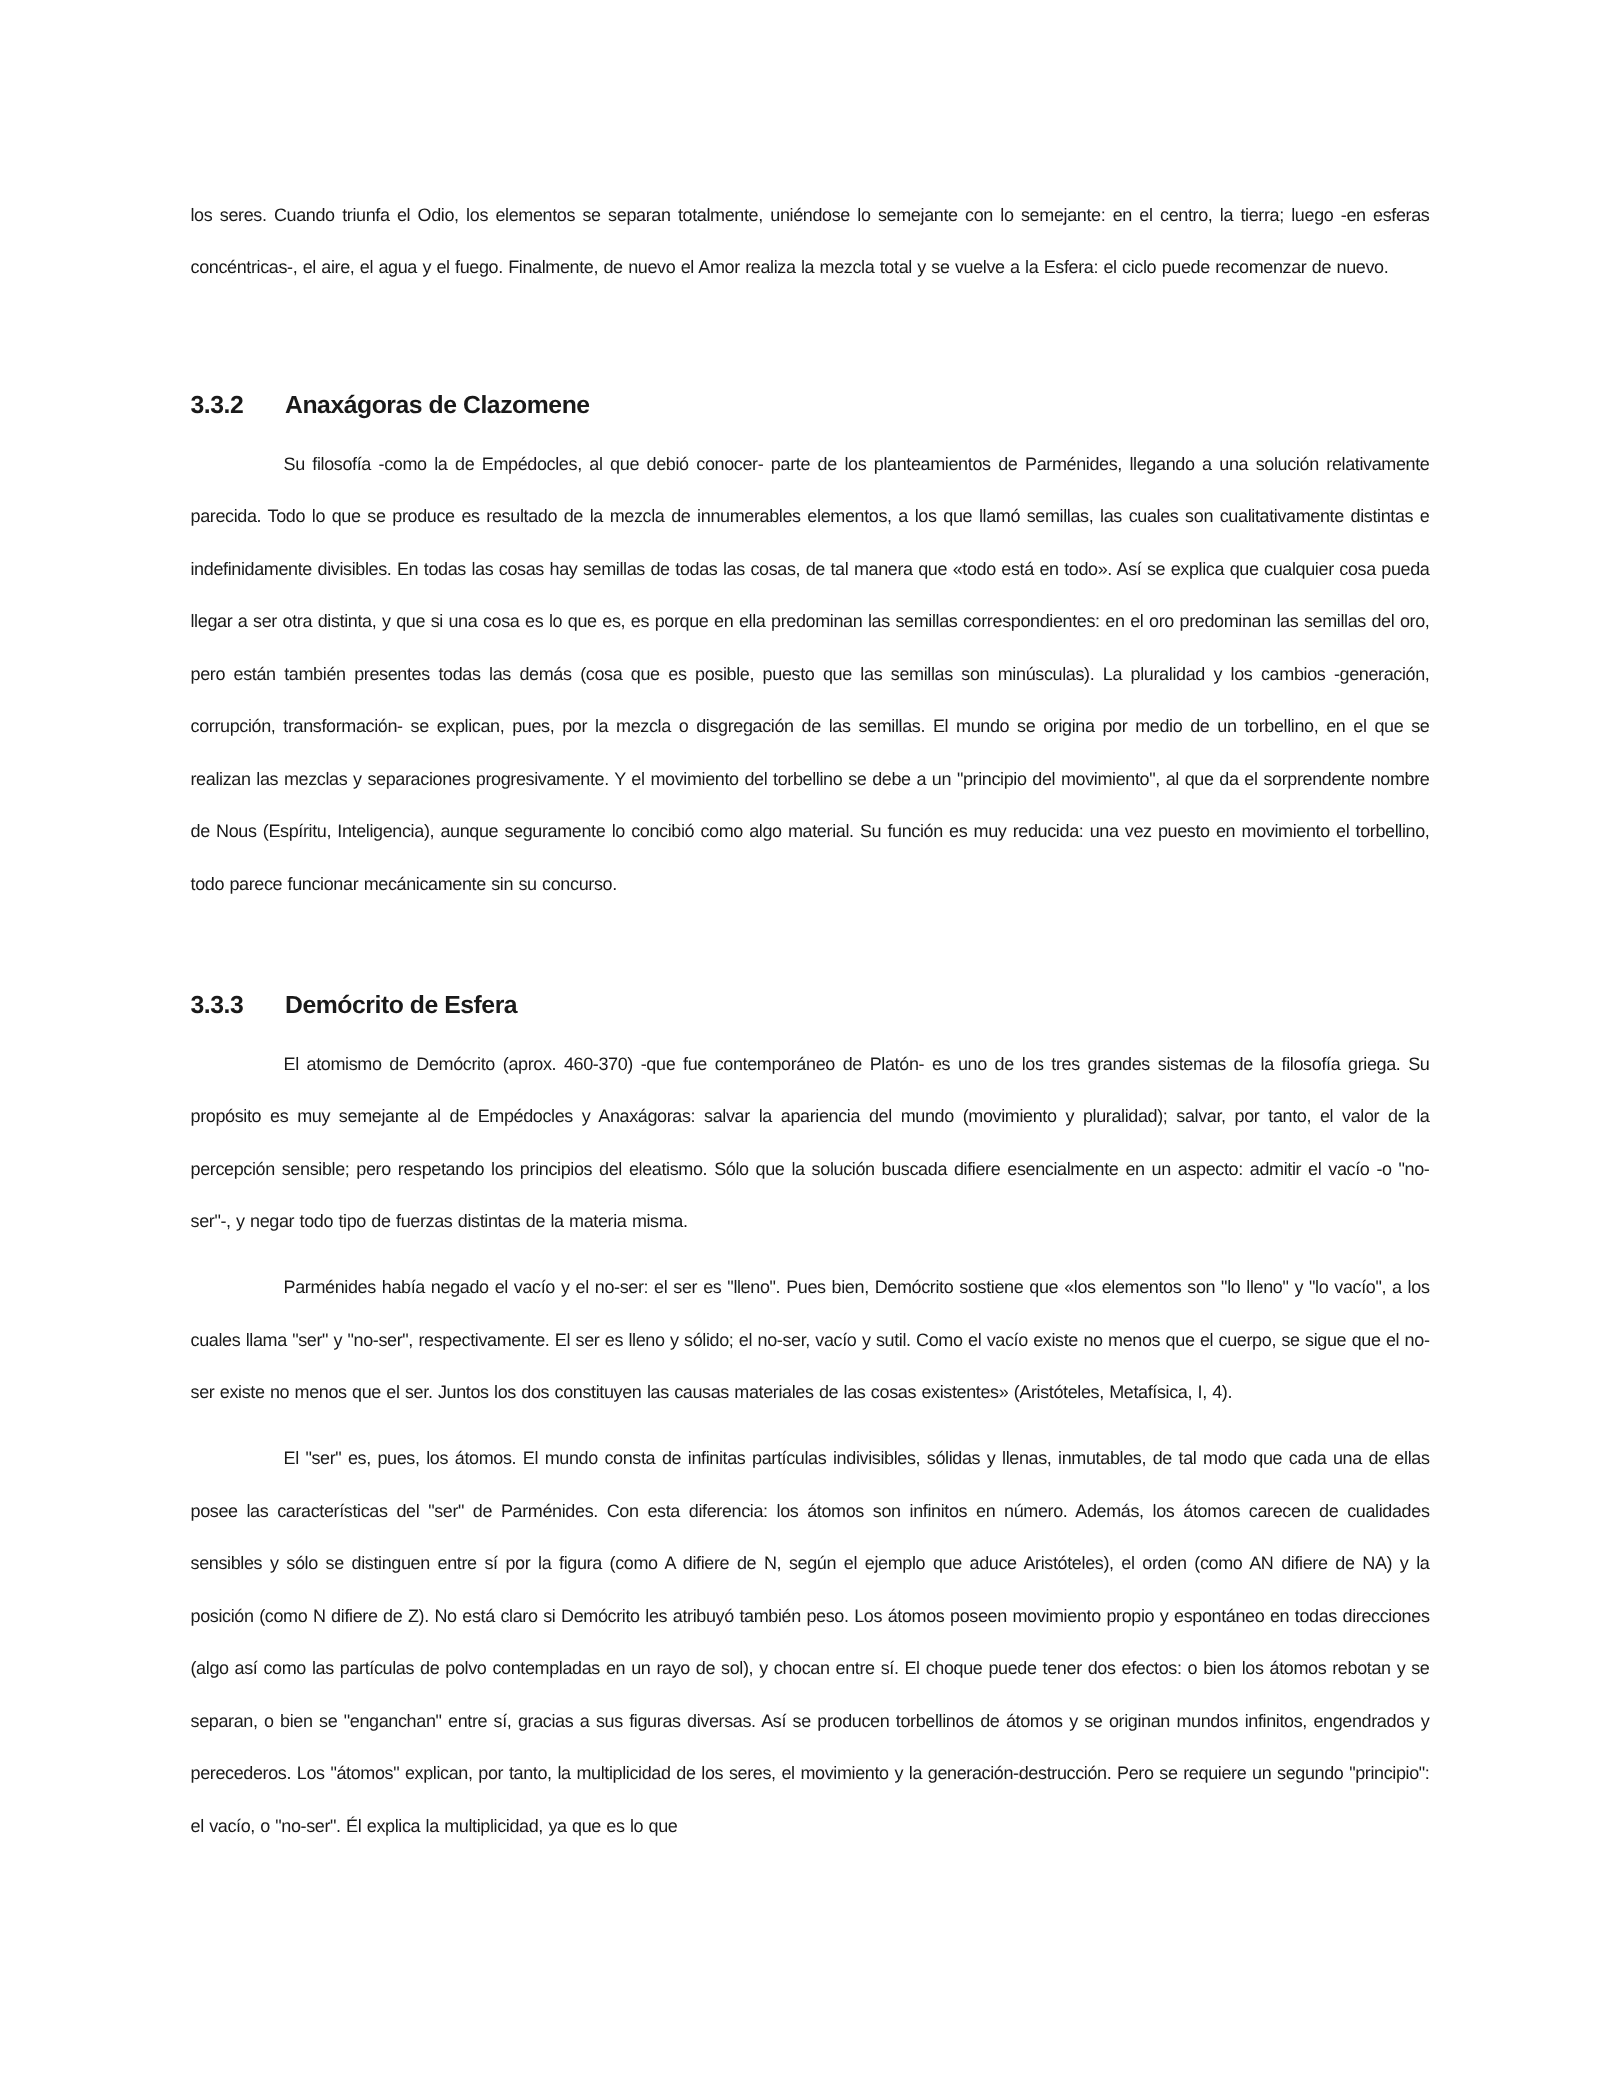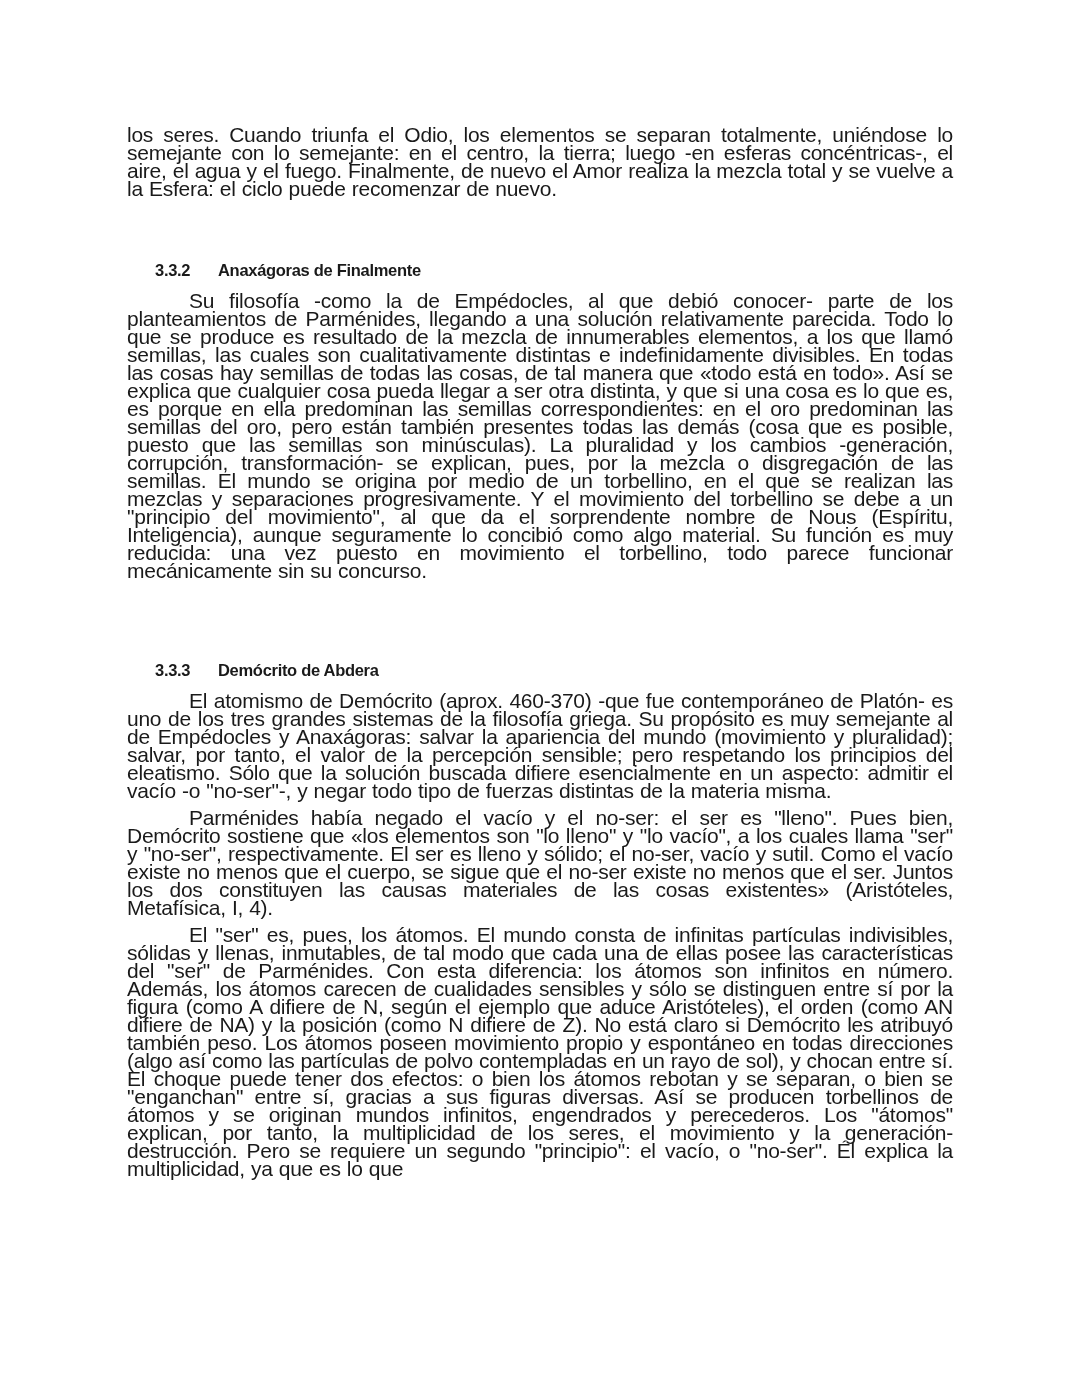--- a/index.html
+++ b/index.html
@@ -16,68 +16,67 @@
       color: #1a1a1a;
     }
     .page {
       position: absolute;
       left: 127px;
       top: 126px;
       width: 826px;
     }
     .para {
       margin: 0;
-      font-size: 21px;
-      line-height: 18px;
+      font-size: 12px;
+      line-height: 35px;
       text-align: justify;
       letter-spacing: -0.25px;
       word-spacing: 0.5px;
     }
     .para.indent {
       text-indent: 62px;
     }
     .para.after {
       margin-bottom: 9px;
     }
     .heading {
       margin: 0;
       font-size: 16.5px;
       line-height: 25px;
       letter-spacing: -0.3px;
       display: flex;
     }
     .heading .num {
       width: 63px;
       display: inline-block;
-      margin-left: 28px;
     }
     .section {
       position: absolute;
       left: 0;
       width: 826px;
     }
     .run-italic { }
     .run-bold { font-weight: normal; }
   </style>
 </head>
 <body>
 
 <div class="page">
   <p class="para" style="position:absolute;top:0;left:0;width:826px;">los seres. Cuando triunfa el Odio, los elementos se separan totalmente, uniéndose lo semejante con lo semejante: en el centro, la tierra; luego -en esferas concéntricas-, el aire, el agua y el fuego. Finalmente, de nuevo el Amor realiza la mezcla total y se vuelve a la Esfera: el ciclo puede recomenzar de nuevo.</p>
 
   <div class="section" style="top:132px;">
     <h3 class="heading">
       <span class="num">3.3.2</span>
-      <span>Anaxágoras de Finalmente</span>
+      <span>Anaxágoras de Clazomene</span>
     </h3>
     <p class="para indent" style="margin-top:9px;">Su filosofía -como la de Empédocles, al que debió conocer- parte de los planteamientos de Parménides, llegando a una solución relativamente parecida. Todo lo que se produce es resultado de la <span class="run-italic">mezcla</span> de innumerables elementos, a los que llamó <span class="run-bold">semillas</span>, las cuales son <span class="run-italic">cualitativamente distintas</span> e indefinidamente <span class="run-italic">divisibles.</span> En todas las cosas hay semillas de todas las cosas, de tal manera que «todo está en todo». Así se explica que cualquier cosa pueda llegar a ser otra distinta, y que si una cosa es lo que es, es porque en ella predominan las semillas correspondientes: en el oro predominan las semillas del oro, pero están también presentes todas las demás (cosa que  es posible, puesto que las semillas son minúsculas). La pluralidad y los cambios -generación, corrupción, transformación- se explican, pues, por la mezcla o disgregación de las semillas. El mundo se origina por medio de un <span class="run-italic">torbellino,</span> en el que se realizan las mezclas y separaciones progresivamente. Y el movimiento del torbellino se debe a un "principio del movimiento", al que da el sorprendente nombre de <span class="run-bold">Nous</span> (Espíritu, Inteligencia), aunque seguramente lo concibió como algo material. Su función es muy reducida: una vez puesto en movimiento el torbellino, todo parece funcionar <span class="run-italic">mecánicamente</span> sin su concurso.</p>
   </div>
 
   <div class="section" style="top:532px;">
     <h3 class="heading">
       <span class="num">3.3.3</span>
-      <span>Demócrito de Abdera</span>
+      <span>Demócrito de Esfera</span>
     </h3>
     <p class="para indent after" style="margin-top:9px;">El atomismo de Demócrito (aprox. 460-370) -que fue contemporáneo de Platón- es uno de los tres grandes sistemas de la filosofía griega. Su propósito es muy semejante al de Empédocles y Anaxágoras: <span class="run-italic">salvar la apariencia del mundo</span> (movimiento y pluralidad); salvar, por tanto, el valor de la percepción sensible; pero <span class="run-italic">respetando los principios del eleatismo.</span> Sólo que la solución buscada difiere esencialmente en un aspecto: admitir el vacío -o "no-ser"-, y negar todo tipo de fuerzas distintas de la materia misma.</p>
     <p class="para indent after">Parménides había negado el vacío y el no-ser: el ser es "lleno". Pues bien, Demócrito sostiene que «los elementos son "lo lleno" y "lo vacío", a los cuales llama "ser" y "no-ser", respectivamente. El ser es lleno y sólido; el no-ser, vacío y sutil. Como el vacío existe no menos que el cuerpo, se sigue que el no-ser existe no menos que el ser. Juntos los dos constituyen las causas materiales de las cosas existentes» (Aristóteles, <span class="run-italic">Metafísica,</span> I, 4).</p>
     <p class="para indent">El "ser" es, pues, <span class="run-bold">los átomos.</span> El mundo consta de infinitas partículas <span class="run-italic">indivisibles, sólidas y llenas, inmutables,</span> de tal modo que cada una de ellas posee las características del "ser" de Parménides. Con esta diferencia: los átomos son infinitos en número. Además, los átomos carecen de <span class="run-italic">cualidades sensibles</span> y sólo se distinguen entre sí por la <span class="run-italic">figura</span> (como A difiere de N, según el ejemplo que aduce Aristóteles), el <span class="run-italic">orden</span> (como AN difiere de NA) y la <span class="run-italic">posición</span> (como N difiere de Z). No está claro si Demócrito les atribuyó también peso. Los átomos poseen <span class="run-italic">movimiento propio</span> y espontáneo en todas direcciones (algo así como las partículas de polvo contempladas en un rayo de sol), y chocan entre sí. El choque puede tener dos efectos: o bien los átomos rebotan y se separan, o bien se "enganchan" entre sí, gracias a sus figuras diversas. Así se producen <span class="run-italic">torbellinos</span> de átomos y se originan mundos infinitos, engendrados y perecederos. Los "átomos" explican, por tanto, la multiplicidad de los seres, el movimiento y la generación-destrucción. Pero se requiere un segundo "principio": <span class="run-bold">el vacío,</span> o "no-ser". Él explica la <span class="run-italic">multiplicidad,</span> ya que es lo que</p>
   </div>
 </div>
 
 </body></html>

